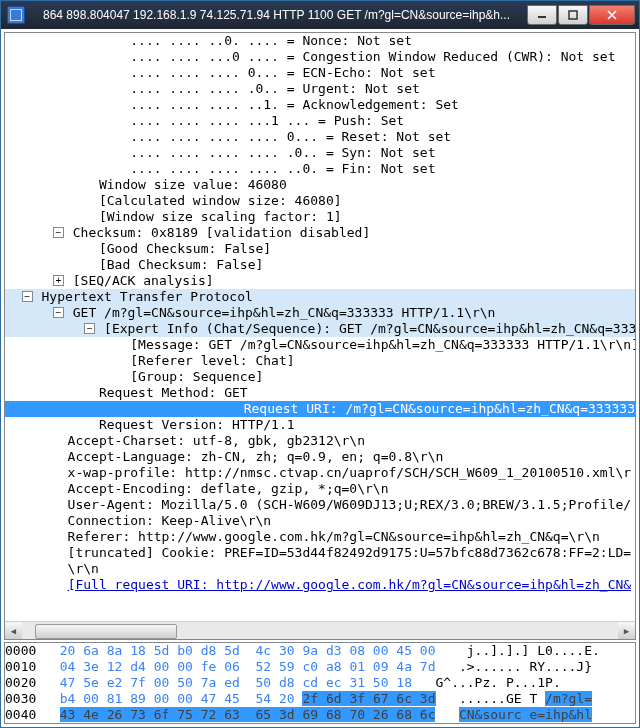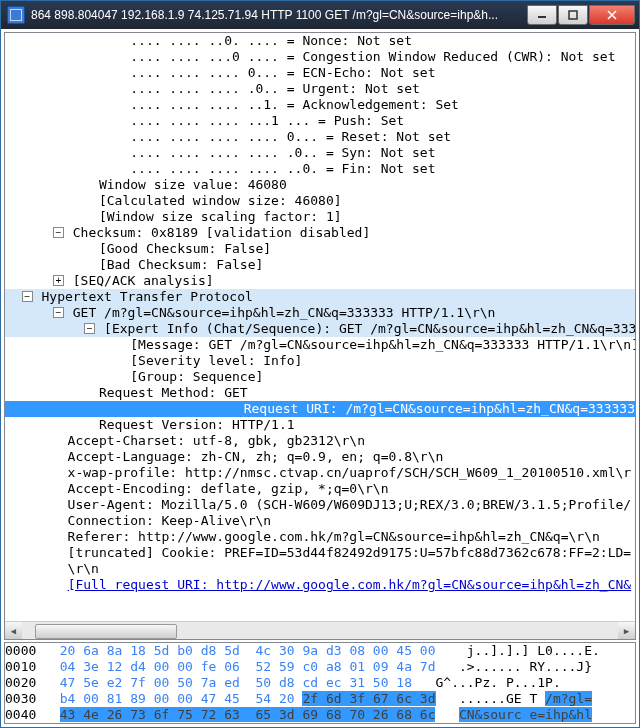--- a/index.html
+++ b/index.html
@@ -47,20 +47,21 @@
     top: 2px;
     right: 2px;
     bottom: 2px;
     border: 1px solid #bcd6ff;
   }
   .titlebar .title-text {
     flex: 1;
     white-space: nowrap;
     overflow: hidden;
     text-overflow: ellipsis;
+    margin-left: 12px;
   }
   .win-controls {
     display: flex;
     height: 20px;
     gap: 0;
   }
   .win-btn {
     width: 30px;
     height: 20px;
     display: flex;
@@ -241,21 +242,21 @@
           <div class="tree-line ">            [Calculated window size: 46080]</div>
           <div class="tree-line ">            [Window size scaling factor: 1]</div>
           <div class="tree-line ">      <span class="toggle box">−</span> Checksum: 0x8189 [validation disabled]</div>
           <div class="tree-line ">            [Good Checksum: False]</div>
           <div class="tree-line ">            [Bad Checksum: False]</div>
           <div class="tree-line ">      <span class="toggle box">+</span> [SEQ/ACK analysis]</div>
           <div class="tree-line hl-row">  <span class="toggle box">−</span> Hypertext Transfer Protocol</div>
           <div class="tree-line hl-row">      <span class="toggle box">−</span> GET /m?gl=CN&amp;source=ihp&amp;hl=zh_CN&amp;q=333333 HTTP/1.1\r\n</div>
           <div class="tree-line hl-row">          <span class="toggle box">−</span> [Expert Info (Chat/Sequence): GET /m?gl=CN&amp;source=ihp&amp;hl=zh_CN&amp;q=33333</div>
           <div class="tree-line ">                [Message: GET /m?gl=CN&amp;source=ihp&amp;hl=zh_CN&amp;q=333333 HTTP/1.1\r\n]</div>
-          <div class="tree-line ">                [Severity level: Info]</div>
+          <div class="tree-line ">                [Referer level: Chat]</div>
           <div class="tree-line ">                [Group: Sequence]</div>
           <div class="tree-line ">            Request Method: GET</div>
           <div class="tree-line hl-sel">            Request URI: /m?gl=CN&amp;source=ihp&amp;hl=zh_CN&amp;q=333333</div>
           <div class="tree-line ">            Request Version: HTTP/1.1</div>
           <div class="tree-line ">        Accept-Charset: utf-8, gbk, gb2312\r\n</div>
           <div class="tree-line ">        Accept-Language: zh-CN, zh; q=0.9, en; q=0.8\r\n</div>
           <div class="tree-line ">        x-wap-profile: http://nmsc.ctvap.cn/uaprof/SCH/SCH_W609_1_20100510.xml\r</div>
           <div class="tree-line ">        Accept-Encoding: deflate, gzip, *;q=0\r\n</div>
           <div class="tree-line ">        User-Agent: Mozilla/5.0 (SCH-W609/W609DJ13;U;REX/3.0;BREW/3.1.5;Profile/</div>
           <div class="tree-line ">        Connection: Keep-Alive\r\n</div>

